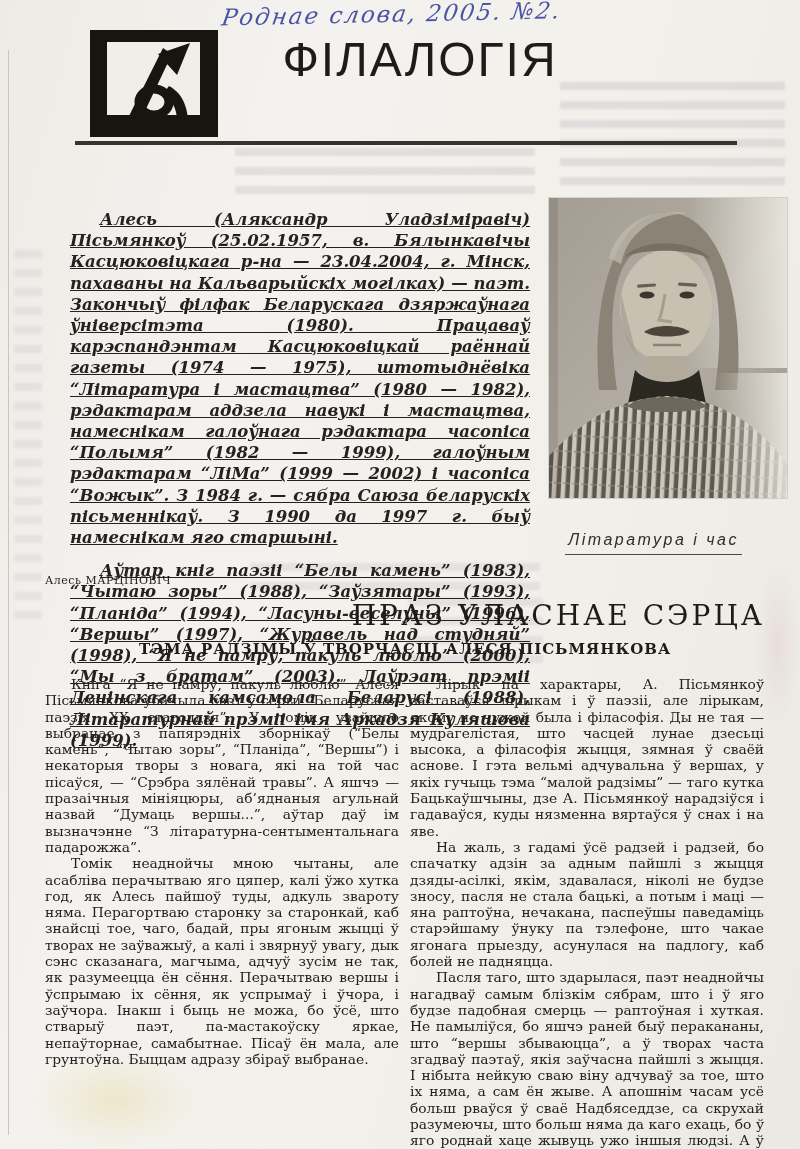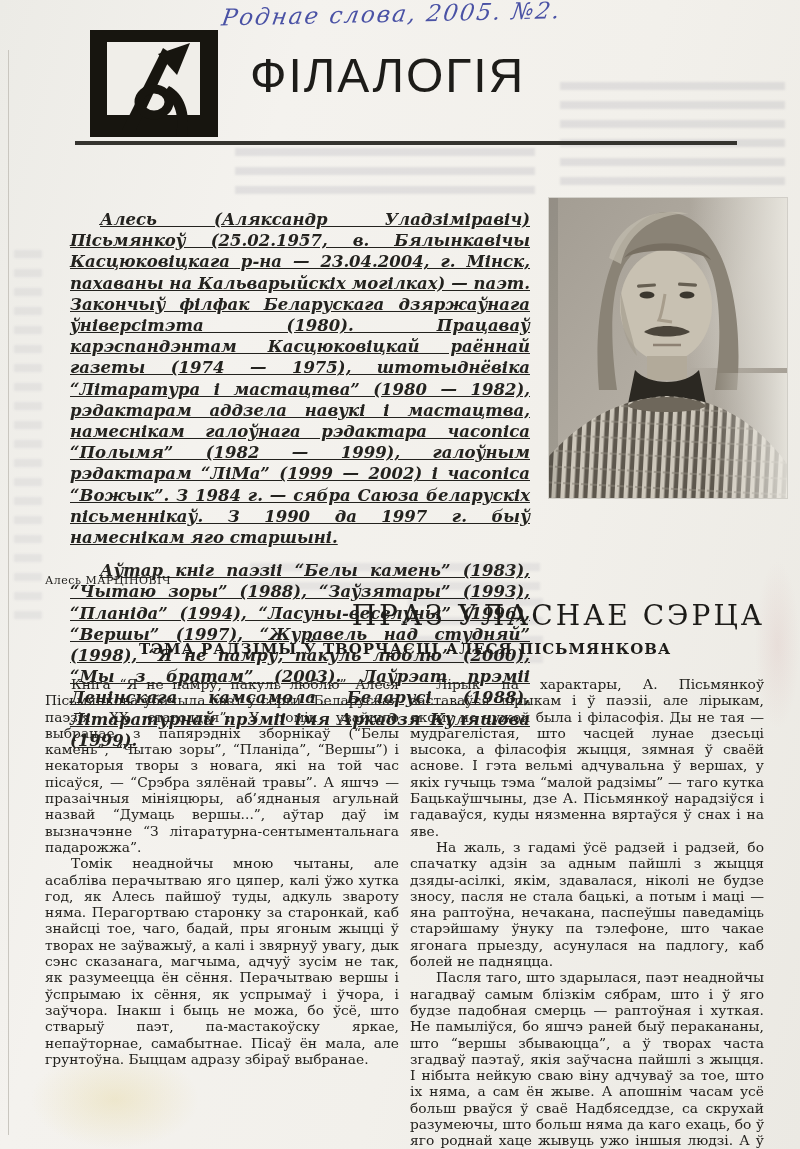--- a/index.html
+++ b/index.html
@@ -22,23 +22,23 @@
     position:absolute;left:222px;top:0px;width:420px;
     font-family:"DejaVu Serif",serif;font-style:italic;
     font-size:23px;color:#4a52a5;letter-spacing:2px;
     transform:rotate(-1.2deg) skewX(-10deg);
     white-space:nowrap;
   }
 
   
   .logo{position:absolute;left:90px;top:30px;width:128px;height:107px;}
   .section-title{
-    position:absolute;left:250px;top:48px;width:340px;
+    position:absolute;left:250px;top:32px;width:340px;
     font-family:"Liberation Sans",sans-serif;font-weight:400;
-    font-size:48px;letter-spacing:2px;color:#1d1c19;
+    font-size:48px;letter-spacing:2px;color:#1d1c19;text-align:center;
   }
   .header-rule{position:absolute;left:75px;top:141px;width:662px;height:4px;background:#35342f;}
 
   
   .bio{
     position:absolute;left:58px;top:197px;width:484px;
     font-family:"DejaVu Serif",serif;font-weight:700;font-style:italic;
     font-size:16.5px;line-height:21.2px;text-align:justify;color:#23221e;
   }
   .bio p{margin:12px;text-indent:30px;text-decoration:underline;}
@@ -150,20 +150,21 @@
       <path d="M98,158 L98,182 L138,182 L138,158 Z" fill="#b2aa9a"></path>
       <path d="M86,172 C100,188 136,188 150,172 L162,230 L74,230 Z" fill="#2b2822"></path>
 
       <path d="M0,300 L0,258 C38,216 78,200 118,198 C166,200 206,222 238,266 L238,300 Z" fill="url(#rib)"></path>
       <path d="M78,208 C92,196 144,196 158,208 C144,216 92,216 78,208 Z" fill="#6e675b"></path>
       <rect x="165" y="175" width="73" height="125" fill="url(#fadeR)"></rect>
       <rect x="0" width="9" height="300" fill="#3c3830" opacity="0.14"></rect>
     </svg>
   </div>
 
+  <div class="rubric">Літаратура і час</div>
 
   <div class="author">Алесь МАРЦІНОВІЧ</div>
   <h1 class="title">ПРАЗ УЛАСНАЕ СЭРЦА</h1>
   <h2 class="subtitle">ТЭМА РАДЗІМЫ Ў ТВОРЧАСЦІ АЛЕСЯ ПІСЬМЯНКОВА</h2>
 
   <div class="columns">
     <div class="col">
       <p><span>Кніга </span><b>“Я не памру, пакуль люблю”</b><span> Алеся Пісьмянкова ўбачыла свет у серыі “Беларуская паэзія XX стагоддзя”. У томік увайшло выбранае з папярэдніх зборнікаў (“Белы камень”, “Чытаю зоры”, “Планіда”, “Вершы”) і некаторыя творы з новага, які на той час пісаўся, — “Срэбра зялёнай травы”. А яшчэ — празаічныя мініяцюры, аб’яднаныя агульнай назвай “Думаць вершы...”, аўтар даў ім вызначэнне “З літаратурна-сентыментальнага падарожжа”.</span></p>
       <p>Томік неаднойчы мною чытаны, але асабліва перачытваю яго цяпер, калі ўжо хутка год, як Алесь пайшоў туды, адкуль звароту няма. Перагортваю старонку за старонкай, каб знайсці тое, чаго, бадай, пры ягоным жыцці ў творах не заўважыў, а калі і звярнуў увагу, дык сэнс сказанага, магчыма, адчуў зусім не так, як разумеецца ён сёння. Перачытваю вершы і ўспрымаю іх сёння, як успрымаў і ўчора, і заўчора. Інакш і быць не можа, бо ўсё, што стварыў паэт, па-мастакоўску яркае, непаўторнае, самабытнае. Пісаў ён мала, але грунтоўна. Быццам адразу збіраў выбранае.</p>
     </div>

